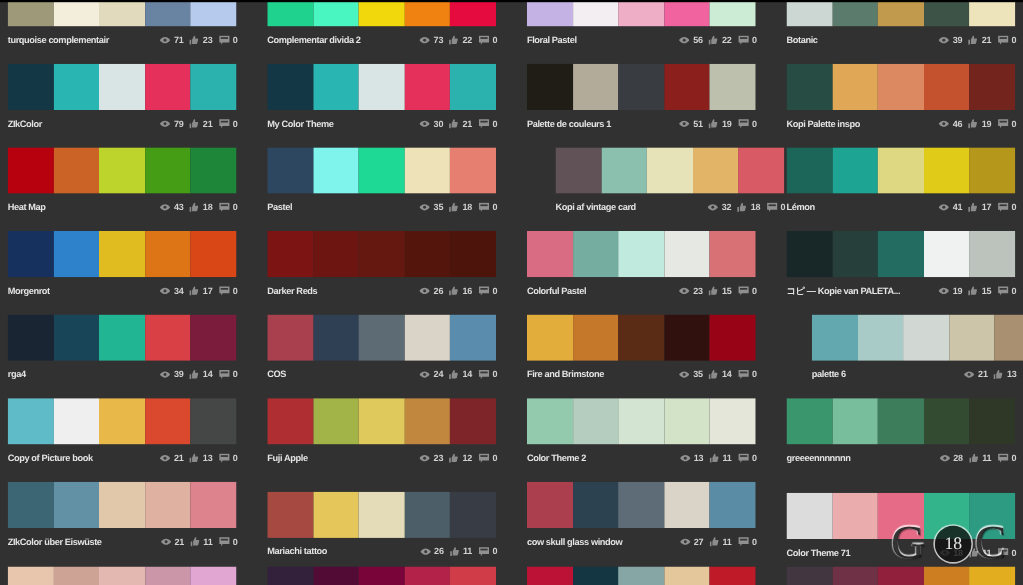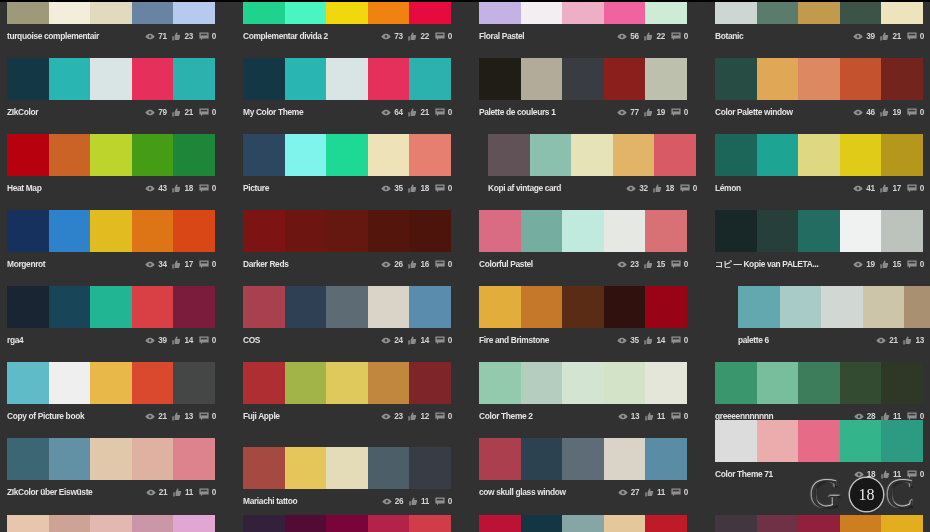--- a/index.html
+++ b/index.html
@@ -220,21 +220,21 @@
         <span style="background-color: rgb(43, 178, 174);"></span>
       </div>
       <div class="meta">
         <div class="title">My Color Theme</div>
         <div class="stats">
           <span class="stat">
             <svg class="ic" width="10" height="7" viewBox="0 0 10 7">
               <path d="M5 .7C8 .7 9.6 3.5 9.6 3.5S8 6.3 5 6.3 .4 3.5 .4 3.5 2 .7 5 .7z" fill="#b5b5b5"></path>
               <circle cx="5" cy="3.5" r="1.35" fill="#3a3a3a"></circle>
             </svg>
-            <span class="num">64</span>
+            <span class="num">30</span>
           </span>
           <span class="stat">
             <svg class="ic" width="9" height="9" viewBox="0 0 9 9">
               <path d="M0.3 4.2h1.5v4.3H0.3z" fill="#aeaeae"></path>
               <path d="M2.6 4.1 4.4.4c.75 0 1.2.45 1.1 1.15l-.25 1.4h2.1c.55 0 .92.45.78.95l-.85 3.4c-.1.45-.45.7-.9.7H2.6z" fill="#aeaeae"></path>
             </svg>
             <span class="num">21</span>
           </span>
           <span class="stat">
             <svg class="ic" width="10" height="9" viewBox="0 0 10 9">
@@ -255,21 +255,21 @@
         <span style="background-color: rgb(188, 192, 172);"></span>
       </div>
       <div class="meta">
         <div class="title">Palette de couleurs 1</div>
         <div class="stats">
           <span class="stat">
             <svg class="ic" width="10" height="7" viewBox="0 0 10 7">
               <path d="M5 .7C8 .7 9.6 3.5 9.6 3.5S8 6.3 5 6.3 .4 3.5 .4 3.5 2 .7 5 .7z" fill="#b5b5b5"></path>
               <circle cx="5" cy="3.5" r="1.35" fill="#3a3a3a"></circle>
             </svg>
-            <span class="num">77</span>
+            <span class="num">51</span>
           </span>
           <span class="stat">
             <svg class="ic" width="9" height="9" viewBox="0 0 9 9">
               <path d="M0.3 4.2h1.5v4.3H0.3z" fill="#aeaeae"></path>
               <path d="M2.6 4.1 4.4.4c.75 0 1.2.45 1.1 1.15l-.25 1.4h2.1c.55 0 .92.45.78.95l-.85 3.4c-.1.45-.45.7-.9.7H2.6z" fill="#aeaeae"></path>
             </svg>
             <span class="num">19</span>
           </span>
           <span class="stat">
             <svg class="ic" width="10" height="9" viewBox="0 0 10 9">
@@ -283,21 +283,21 @@
     </div>
 <div class="card" style="left:715px;top:58px">
       <div class="swatch">
         <span style="background-color: rgb(39, 76, 68);"></span>
         <span style="background-color: rgb(224, 167, 86);"></span>
         <span style="background-color: rgb(220, 137, 98);"></span>
         <span style="background-color: rgb(197, 82, 47);"></span>
         <span style="background-color: rgb(115, 36, 29);"></span>
       </div>
       <div class="meta">
-        <div class="title">Color Palette window</div>
+        <div class="title">Kopi Palette inspo</div>
         <div class="stats">
           <span class="stat">
             <svg class="ic" width="10" height="7" viewBox="0 0 10 7">
               <path d="M5 .7C8 .7 9.6 3.5 9.6 3.5S8 6.3 5 6.3 .4 3.5 .4 3.5 2 .7 5 .7z" fill="#b5b5b5"></path>
               <circle cx="5" cy="3.5" r="1.35" fill="#3a3a3a"></circle>
             </svg>
             <span class="num">46</span>
           </span>
           <span class="stat">
             <svg class="ic" width="9" height="9" viewBox="0 0 9 9">
@@ -353,21 +353,21 @@
     </div>
 <div class="card" style="left:243px;top:134px">
       <div class="swatch">
         <span style="background-color: rgb(45, 71, 96);"></span>
         <span style="background-color: rgb(127, 244, 237);"></span>
         <span style="background-color: rgb(30, 217, 149);"></span>
         <span style="background-color: rgb(238, 227, 184);"></span>
         <span style="background-color: rgb(230, 127, 111);"></span>
       </div>
       <div class="meta">
-        <div class="title">Picture</div>
+        <div class="title">Pastel</div>
         <div class="stats">
           <span class="stat">
             <svg class="ic" width="10" height="7" viewBox="0 0 10 7">
               <path d="M5 .7C8 .7 9.6 3.5 9.6 3.5S8 6.3 5 6.3 .4 3.5 .4 3.5 2 .7 5 .7z" fill="#b5b5b5"></path>
               <circle cx="5" cy="3.5" r="1.35" fill="#3a3a3a"></circle>
             </svg>
             <span class="num">35</span>
           </span>
           <span class="stat">
             <svg class="ic" width="9" height="9" viewBox="0 0 9 9">
@@ -379,21 +379,21 @@
           <span class="stat">
             <svg class="ic" width="10" height="9" viewBox="0 0 10 9">
               <path d="M0.4 0.4h9.2v6.2H3.5L2.1 8.6V6.6H0.4z" fill="#b5b5b5"></path>
               <rect x="1.7" y="1.8" width="6.6" height="1.6" fill="#3b3b3b"></rect>
             </svg>
             <span class="num">0</span>
           </span>
         </div>
       </div>
     </div>
-<div class="card" style="left:488px;top:134px">
+<div class="card" style="left:505px;top:134px">
       <div class="swatch">
         <span style="background-color: rgb(97, 82, 87);"></span>
         <span style="background-color: rgb(140, 192, 174);"></span>
         <span style="background-color: rgb(229, 227, 183);"></span>
         <span style="background-color: rgb(226, 180, 104);"></span>
         <span style="background-color: rgb(216, 90, 101);"></span>
       </div>
       <div class="meta">
         <div class="title">Kopi af vintage card</div>
         <div class="stats">
@@ -974,21 +974,21 @@
           <span class="stat">
             <svg class="ic" width="10" height="9" viewBox="0 0 10 9">
               <path d="M0.4 0.4h9.2v6.2H3.5L2.1 8.6V6.6H0.4z" fill="#b5b5b5"></path>
               <rect x="1.7" y="1.8" width="6.6" height="1.6" fill="#3b3b3b"></rect>
             </svg>
             <span class="num">0</span>
           </span>
         </div>
       </div>
     </div>
-<div class="card" style="left:715px;top:420px">
+<div class="card" style="left:715px;top:448px">
       <div class="swatch">
         <span style="background-color: rgb(220, 220, 220);"></span>
         <span style="background-color: rgb(234, 172, 172);"></span>
         <span style="background-color: rgb(229, 107, 134);"></span>
         <span style="background-color: rgb(51, 180, 139);"></span>
         <span style="background-color: rgb(44, 155, 130);"></span>
       </div>
       <div class="meta">
         <div class="title">Color Theme 71</div>
         <div class="stats">

